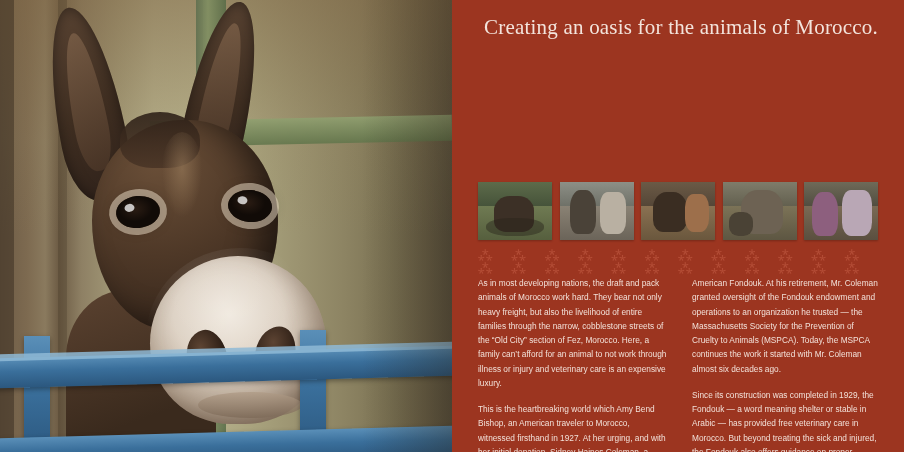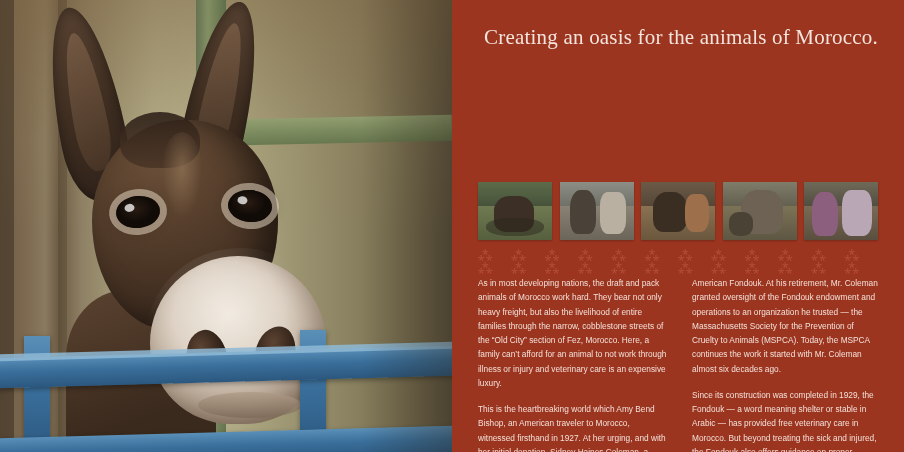--- a/index.html
+++ b/index.html
@@ -194,21 +194,21 @@
   
   .content {
     position: absolute;
     left: 452px; top: 0;
     width: 452px; height: 452px;
     background: #9c3520;
   }
   .headline {
     position: absolute;
     left: 30px;
-    top: 20px;
+    top: 10px;
     width: 396px;
     text-align: right;
     font-family: "Liberation Serif", serif;
     font-size: 21px;
     line-height: 1.62;
     color: #f3e4dc;
     letter-spacing: 0.2px;
   }
 
   

